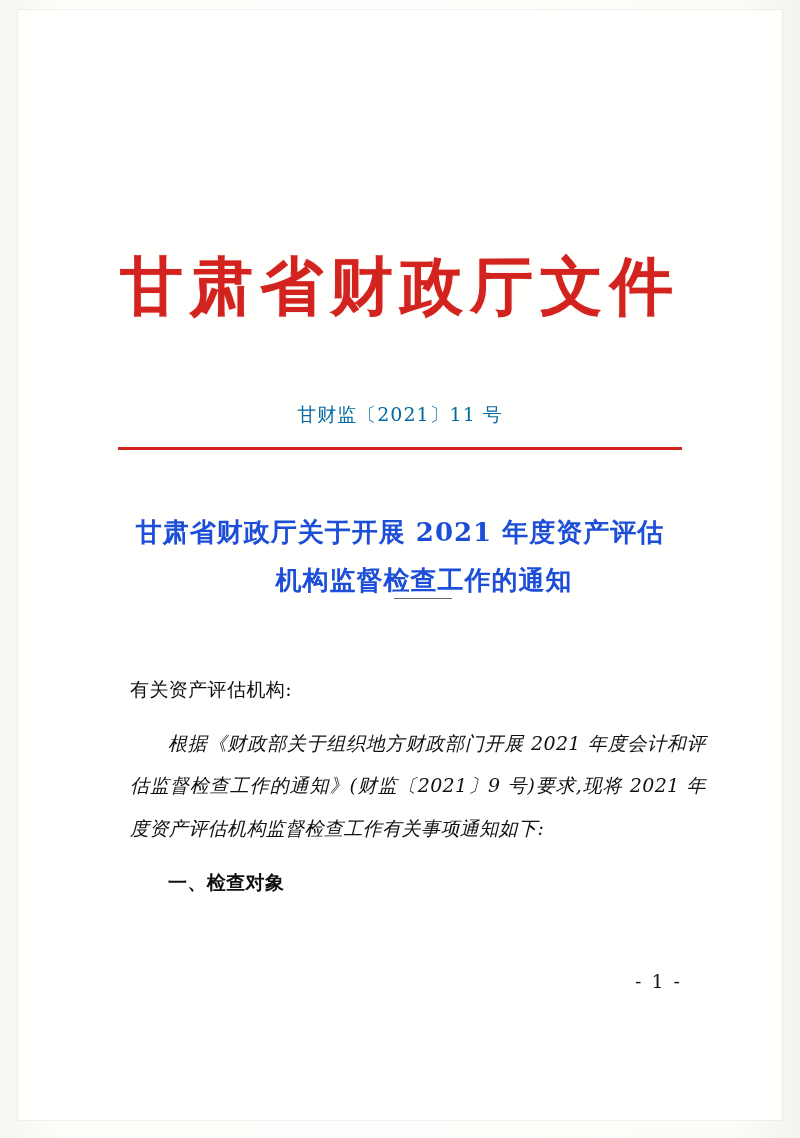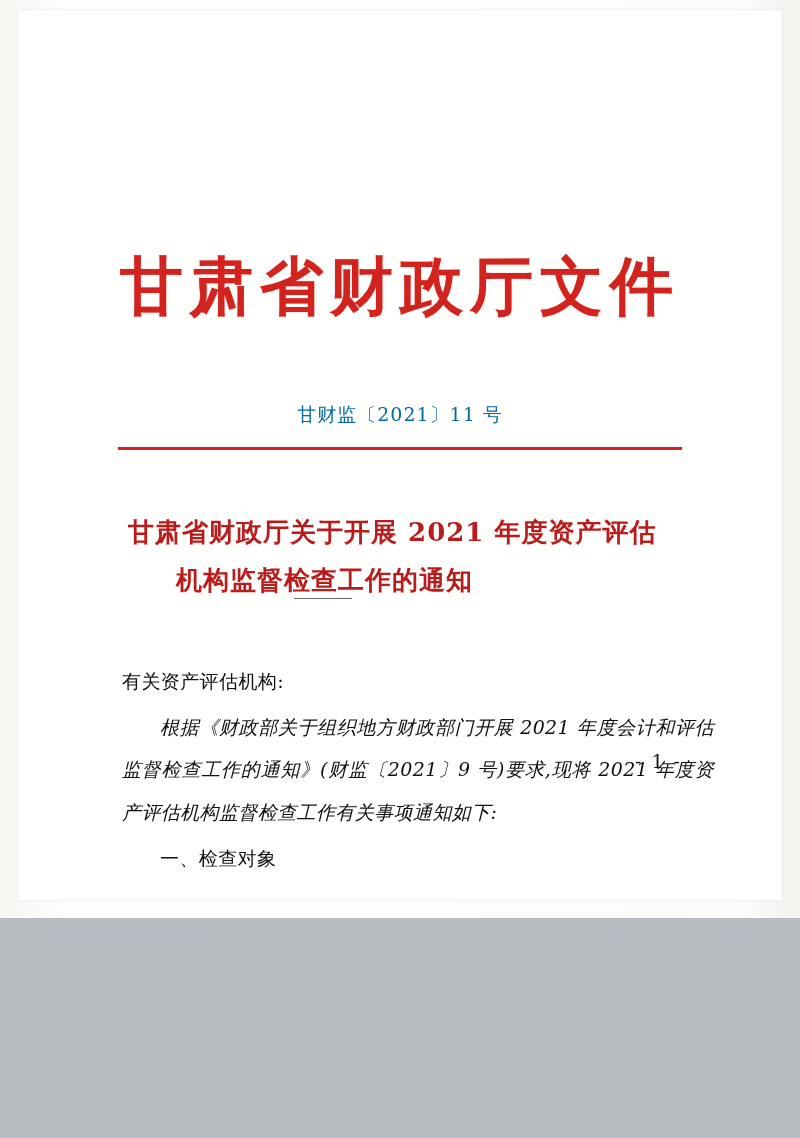--- a/index.html
+++ b/index.html
@@ -3,21 +3,21 @@
 <meta charset="utf-8">
 <style>
   html, body {
     margin: 0;
     padding: 0;
     background: #b9bcc0;
   }
   .page {
     position: relative;
     width: 800px;
-    height: 918px;
+    height: 1138px;
     margin: 0 auto;
     background: #fdfdfb;
     overflow: hidden;
     font-family: "DejaVu Serif", "Liberation Serif", serif;
   }
   
   .page::before {
     content: "";
     position: absolute;
     inset: 0;
@@ -69,24 +69,25 @@
     right: 100px;
     height: 3px;
     background: #d2231f;
   }
 
   .title-block {
     position: absolute;
     top: 498px;
     left: 110px;
     right: 110px;
+    text-align: center;
     font-size: 26px;
     font-weight: 700;
     line-height: 1.85;
-    color: #b91c1c;
+    color: #1d4ed8;
     letter-spacing: 1px;
   }
   .title-block .line2 {
     position: relative;
     display: inline-block;
     margin-left: 48px;
   }
   .title-block .line2::after {
     content: "";
     position: absolute;
@@ -104,29 +105,29 @@
     left: 100px;
     width: 600px;
     font-size: 19px;
     line-height: 2.22;
     color: #101010;
     text-align: justify;
     text-justify: inter-ideograph;
     letter-spacing: 0.4px;
   }
   .body p {
-    margin: 4px;
+    margin: 12px;
   }
   .indent {
     text-indent: 2em;
     font-style: italic;
   }
   .heading {
     text-indent: 2em;
-    font-weight: 400;
+    font-weight: 700;
   }
 
   .page-number {
     position: absolute;
     bottom: 128px;
     right: 100px;
     font-size: 19px;
     color: #151515;
     letter-spacing: 2px;
   }

